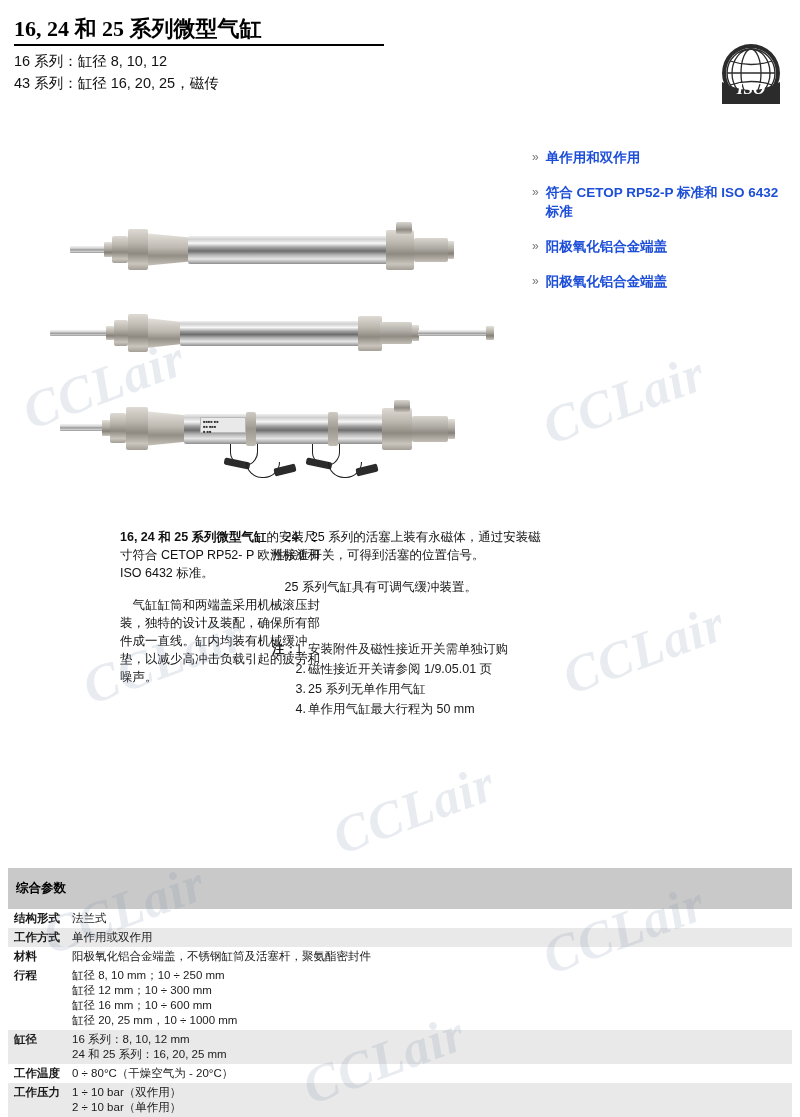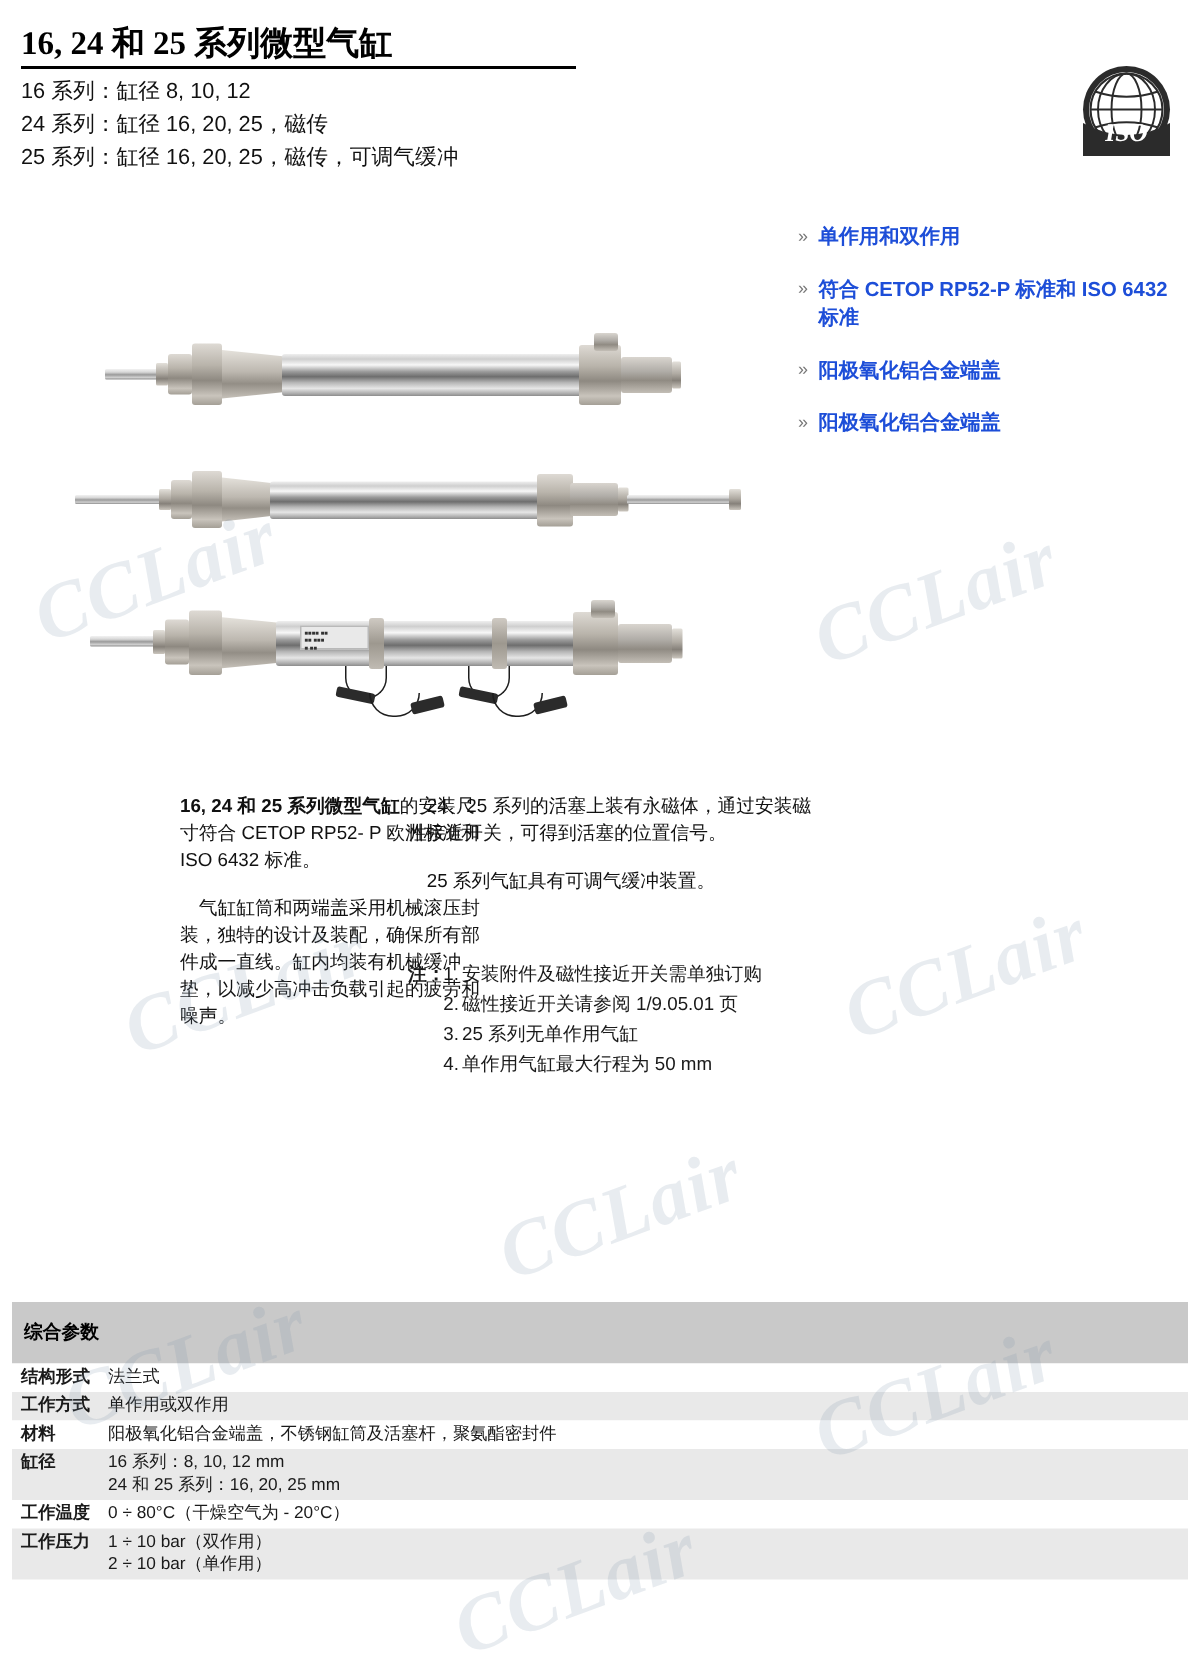--- a/index.html
+++ b/index.html
@@ -155,22 +155,21 @@
 
 <div class="page">
 
   <div class="title-wrap">
     <h1 class="main-title">16, 24 和 25 系列微型气缸</h1>
   </div>
   <div class="title-rule"></div>
 
   <div class="series-list">
     <div>16 系列：缸径 8, 10, 12</div>
-    <div>24 系列：缸径 16, 20, 25，磁传</div>
-    <div>25 系列：缸径 16, 20, 25，磁传，可调气缓冲</div>
+    <div>43 系列：缸径 16, 20, 25，磁传</div>
   </div>
 
   <div class="iso-logo">
     <svg width="62" height="62" viewBox="0 0 62 62">
       <circle cx="31" cy="31" r="29" fill="#2b2b2b"></circle>
       <circle cx="31" cy="31" r="25" fill="#fff"></circle>
       <circle cx="31" cy="31" r="24" fill="none" stroke="#2b2b2b" stroke-width="1.4"></circle>
       <g stroke="#2b2b2b" stroke-width="1.3" fill="none">
         <ellipse cx="31" cy="31" rx="10" ry="24"></ellipse>
         <ellipse cx="31" cy="31" rx="19" ry="24"></ellipse>
@@ -317,20 +316,29 @@
           <td class="multi">
             <div>单作用或双作用</div>
           </td>
         </tr>
         <tr class="norm">
           <td class="k">材料</td>
           <td class="multi">
             <div>阳极氧化铝合金端盖，不锈钢缸筒及活塞杆，聚氨酯密封件</div>
           </td>
         </tr>
+        <tr class="norm">
+          <td class="k">行程</td>
+          <td class="multi">
+            <div>缸径 8, 10 mm；10 ÷ 250 mm</div>
+            <div>缸径 12 mm；10 ÷ 300 mm</div>
+            <div>缸径 16 mm；10 ÷ 600 mm</div>
+            <div>缸径 20, 25 mm，10 ÷ 1000 mm</div>
+          </td>
+        </tr>
         <tr class="alt">
           <td class="k">缸径</td>
           <td class="multi">
             <div>16 系列：8, 10, 12 mm</div>
             <div>24 和 25 系列：16, 20, 25 mm</div>
           </td>
         </tr>
         <tr class="norm">
           <td class="k">工作温度</td>
           <td class="multi">

